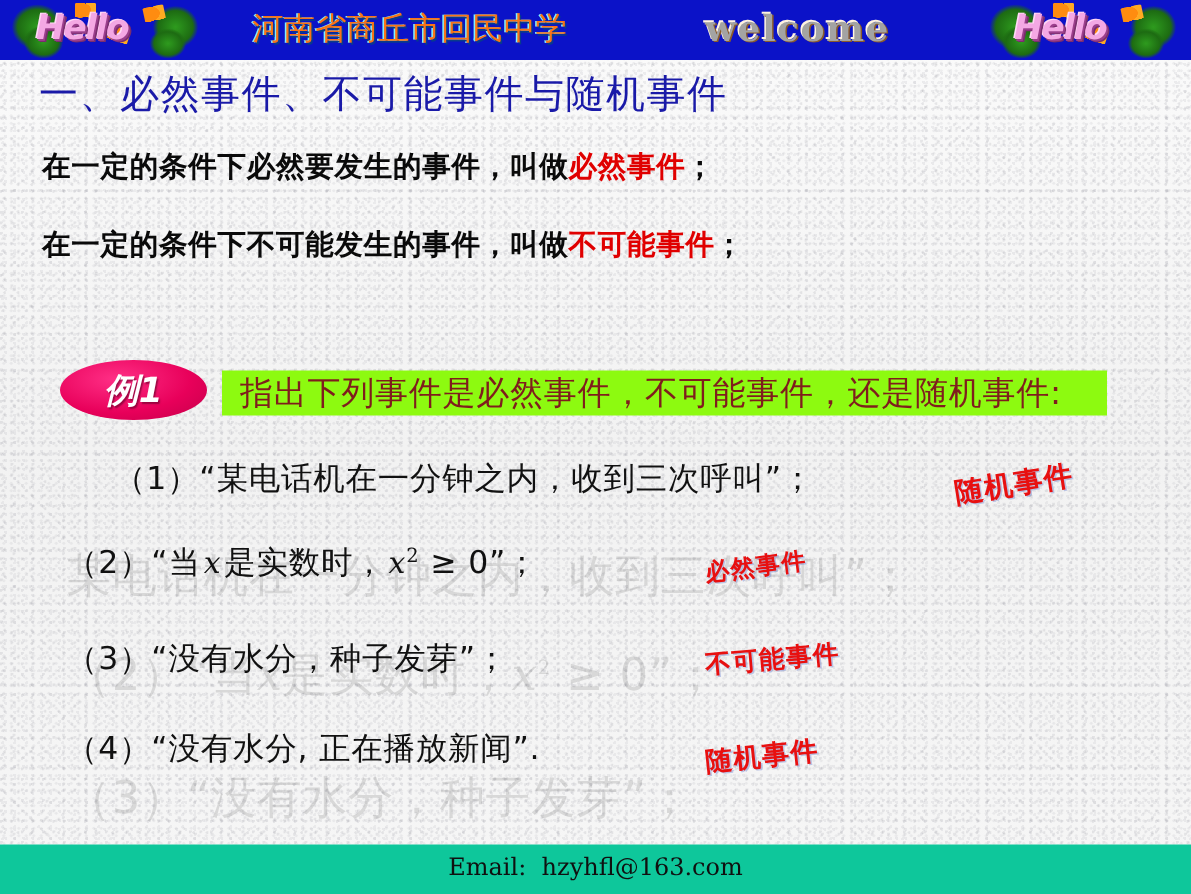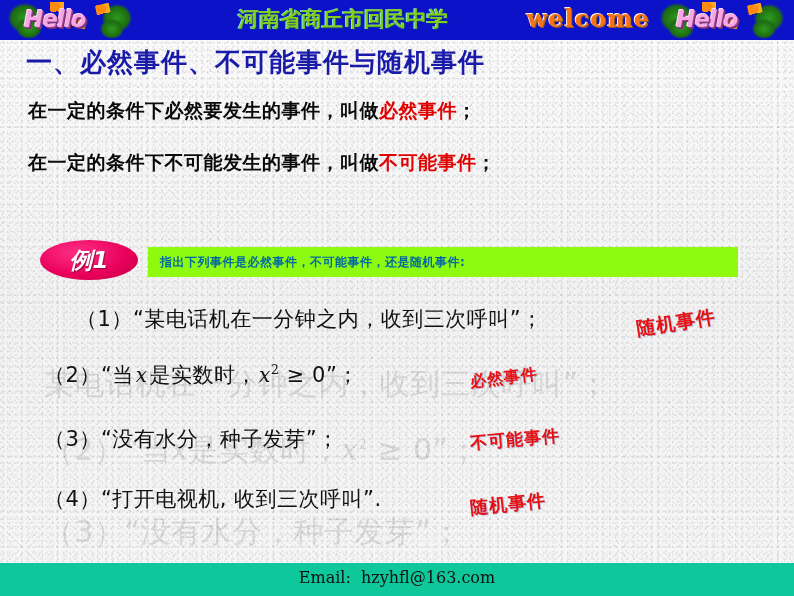--- a/index.html
+++ b/index.html
@@ -78,37 +78,37 @@
       radial-gradient(ellipse at 75% 40%, #ffaa22 0 48%, transparent 50%);
   }
   .butterfly.b1 { left: 44px; top: 1px; }
   .butterfly.b2 { left: 66px; top: 17px; transform: rotate(18deg); }
   .butterfly.b3 { left: 90px; top: 3px; transform: rotate(-12deg); }
 
   #header-title {
     position: absolute;
     left: 168px; top: 5px;
     width: 280px;
-    text-align: right;
+    text-align: left;
     font-family: "DejaVu Sans", sans-serif;
     font-size: 21px;
-    font-weight: bold;
-    color: #84cc16;
+    font-weight: normal;
+    color: #f97316;
     text-shadow: 1px 1px 0 #083b8c, -1px 0 0 #7ff0ff;
     white-space: nowrap;
   }
   #header-welcome {
     position: absolute;
     left: 470px; top: 4px;
     width: 180px;
-    text-align: right;
+    text-align: left;
     font-family: "DejaVu Serif", serif;
     font-size: 24px;
     font-weight: bold;
-    color: #f97316;
+    color: #a3a3a3;
     text-shadow: 1px 1px 0 #8a5a2a, -1px -1px 0 #fff3e0;
     letter-spacing: 1px;
     white-space: nowrap;
   }
 
   
   #footer {
     position: absolute;
     left: 0; bottom: 0;
     width: 794px; height: 33px;
@@ -125,21 +125,21 @@
     color: #101010;
     white-space: pre;
   }
 
   
   #section-title {
     position: absolute;
     left: 26px; top: 45px;
     font-family: "DejaVu Sans", sans-serif;
     font-size: 26px;
-    font-weight: bold;
+    font-weight: normal;
     color: #1a1aa8;
     letter-spacing: 1px;
     white-space: nowrap;
   }
 
   .def-line {
     position: absolute;
     left: 28px;
     font-family: "DejaVu Sans", sans-serif;
     font-size: 19px;
@@ -176,23 +176,23 @@
     left: 148px; top: 247px;
     width: 590px; height: 30px;
     background: #8dfa10;
     display: flex;
     align-items: center;
     padding-left: 12px;
     box-sizing: border-box;
   }
   #example-banner-text {
     font-family: "DejaVu Sans", sans-serif;
-    font-size: 12px;
-    font-weight: bold;
-    color: #0369a1;
+    font-size: 22px;
+    font-weight: normal;
+    color: #7f1d1d;
     white-space: nowrap;
     letter-spacing: 0.5px;
   }
 
   
   .q-item {
     position: absolute;
     left: 44px;
     font-family: "DejaVu Sans", sans-serif;
     font-size: 21px;
@@ -322,21 +322,21 @@
     <span>（2）</span><span>“当</span><span class="var">x</span><span>是实数时，</span><span class="sup"><span>x</span><sup>2</sup></span>&nbsp;<span>≥</span>&nbsp;<span>0”；</span>
   </div>
   <div class="annot a2">必然事件</div>
 
   <div class="q-item q3">
     <span>（3）</span><span>“没有水分，种子发芽”；</span>
   </div>
   <div class="annot a3">不可能事件</div>
 
   <div class="q-item q4">
-    <span>（4）</span><span>“打开电视机, 收到三次呼叫”.</span>
+    <span>（4）</span><span>“没有水分, 正在播放新闻”.</span>
   </div>
   <div class="annot a4">随机事件</div>
 
   <div id="footer">
     <div id="footer-email">Email:  hzyhfl@163.com</div>
   </div>
 
 </div>
 
 </body></html>

